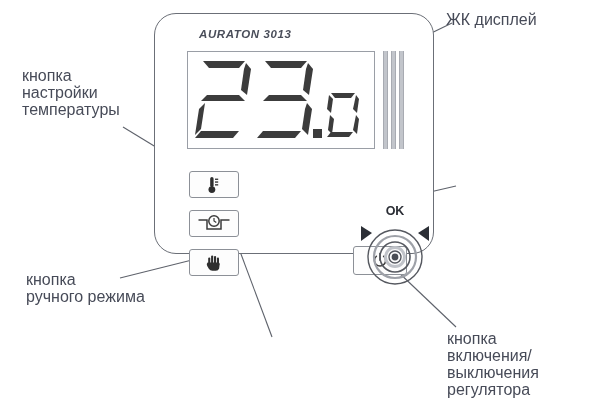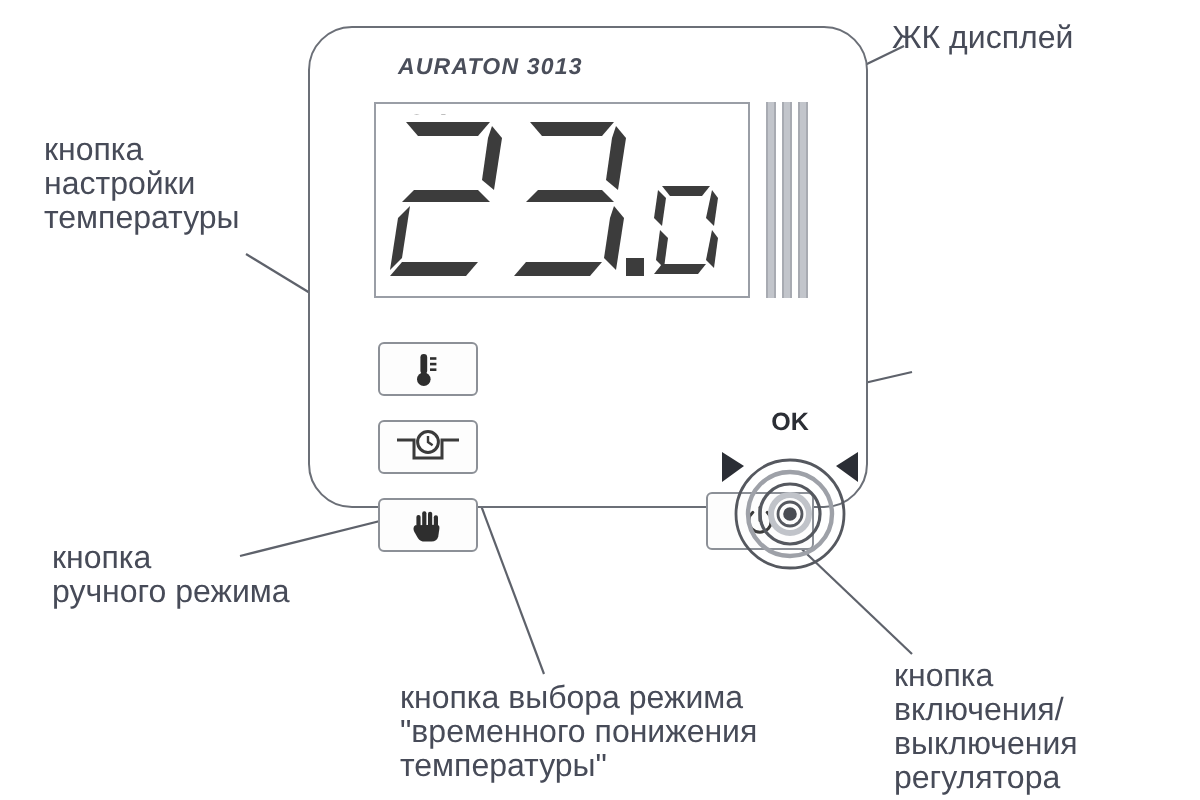--- a/index.html
+++ b/index.html
@@ -279,22 +279,19 @@
   <div class="label" style="left:446px; top:11px;">ЖК дисплей</div>
 
   <div class="label" style="left:22px; top:67px;">кнопка
 настройки
 температуры</div>
 
 
   <div class="label" style="left:26px; top:271px;">кнопка
 ручного режима</div>
 
-  <div class="label" style="left:200px; top:341px;">кнопка выбора режима
-"временного понижения
-температуры"</div>
 
   <div class="label" style="left:447px; top:330px;">кнопка
 включения/
 выключения
 регулятора</div>
 
 </div>
 
 </body></html>

